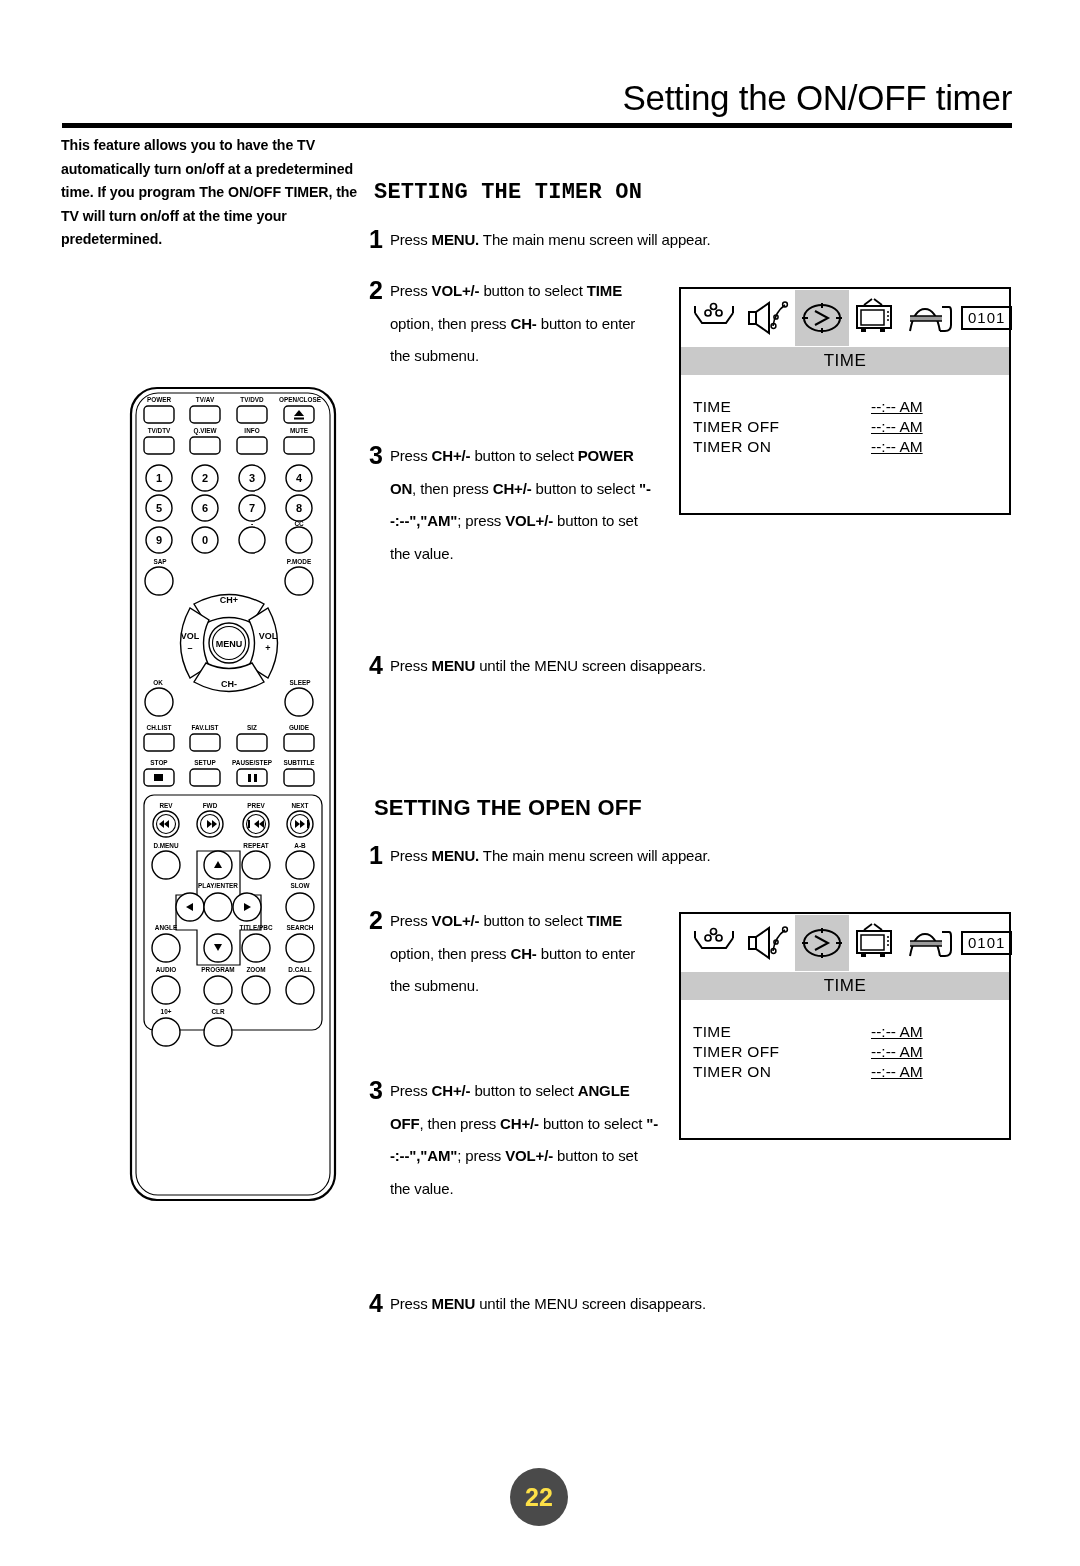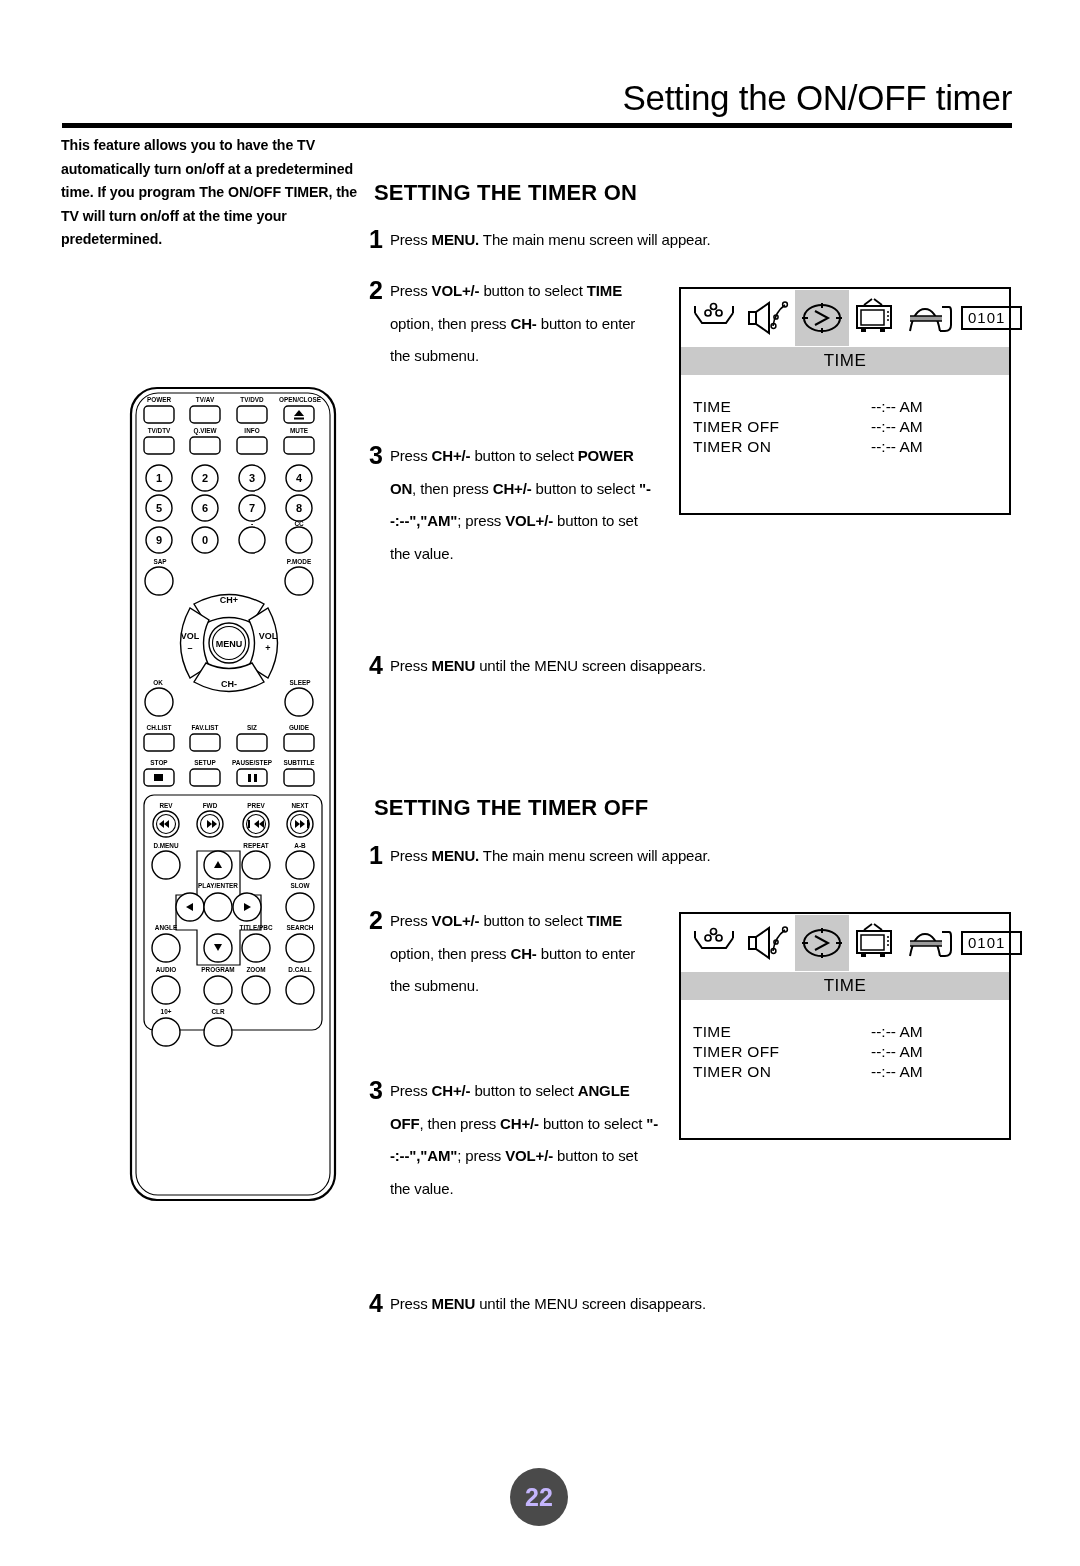--- a/index.html
+++ b/index.html
@@ -39,21 +39,21 @@
     letter-spacing: -0.1px;
   }
 
   
   .section-heading {
     position: absolute;
     font-size: 22px;
     font-weight: bold;
     letter-spacing: 0.2px;
   }
-  #heading-on  { left: 374px; top: 180px; }
+  #heading-on  { left: 374px; top: 180px; font-family: Liberation Mono, monospace; }
   #heading-off { left: 374px; top: 795px; }
 
   
   .step {
     position: absolute;
     display: flex;
     align-items: flex-start;
   }
   .step-num {
     font-size: 25px;
@@ -107,21 +107,21 @@
     height: 56px;
     display: flex;
     align-items: center;
     justify-content: center;
     flex: 0 0 auto;
   }
   .osd-icon.selected { background: #c9c9c9; }
   .osd-chan {
     margin-left: 4px;
     border: 2px solid #000;
-    padding: 2px 15px 3px 5px;
+    padding: 2px 5px 3px 5px;
     font-size: 15px;
     letter-spacing: 1px;
     line-height: 1;
   }
   .osd-titlebar {
     background: #c9c9c9;
     height: 28px;
     line-height: 28px;
     text-align: center;
     font-size: 17px;
@@ -130,21 +130,21 @@
   .osd-rows {
     padding: 22px 0 0 12px;
   }
   .osd-row {
     display: flex;
     font-size: 15.5px;
     line-height: 20px;
     letter-spacing: 0.3px;
   }
   .osd-row .lbl { width: 178px; flex: 0 0 auto; }
-  .osd-row .val { letter-spacing: 0px; }
+  .osd-row .val { letter-spacing: 0px; text-decoration: underline; }
 
   
   #remote {
     position: absolute;
     left: 128px; top: 385px;
     width: 210px; height: 818px;
   }
   #remote svg { display: block; }
   .rc-lbl {
     font-family: "Liberation Sans", sans-serif;
@@ -170,21 +170,21 @@
   .rc-btn { fill: #fff; stroke: #000; stroke-width: 1.4; }
   .rc-btn-thin { fill: #fff; stroke: #000; stroke-width: 1.1; }
 
   
   .page-number {
     position: absolute;
     left: 510px; top: 1468px;
     width: 58px; height: 58px;
     border-radius: 50%;
     background: #4a4a4a;
-    color: #c4b5fd;
+    color: #fde047;
     font-size: 25px;
     font-weight: bold;
     display: flex;
     align-items: center;
     justify-content: center;
   }
 </style>
 </head>
 <body>
 
@@ -208,21 +208,21 @@
 <div class="step step-narrow" id="step-on-3">
   <div class="step-num">3</div>
   <div class="step-body">Press <b>CH+/-</b> button to select <b>POWER ON</b>, then press <b>CH+/-</b> button to select <b>"--:--","AM"</b>; press <b>VOL+/-</b> button to set the value.</div>
 </div>
 
 <div class="step step-wide" id="step-on-4">
   <div class="step-num">4</div>
   <div class="step-body">Press <b>MENU</b> until the MENU screen disappears.</div>
 </div>
 
-<div class="section-heading" id="heading-off">SETTING THE TIMER OFF</div>
+<div class="section-heading" id="heading-off">SETTING THE OPEN OFF</div>
 
 <div class="step step-wide" id="step-off-1">
   <div class="step-num">1</div>
   <div class="step-body">Press <b>MENU.</b> The main menu screen will appear.</div>
 </div>
 
 <div class="step step-narrow" id="step-off-2">
   <div class="step-num">2</div>
   <div class="step-body">Press <b>VOL+/-</b> button to select <b>TIME</b> option, then press <b>CH-</b> button to enter the submenu.</div>
 </div>

